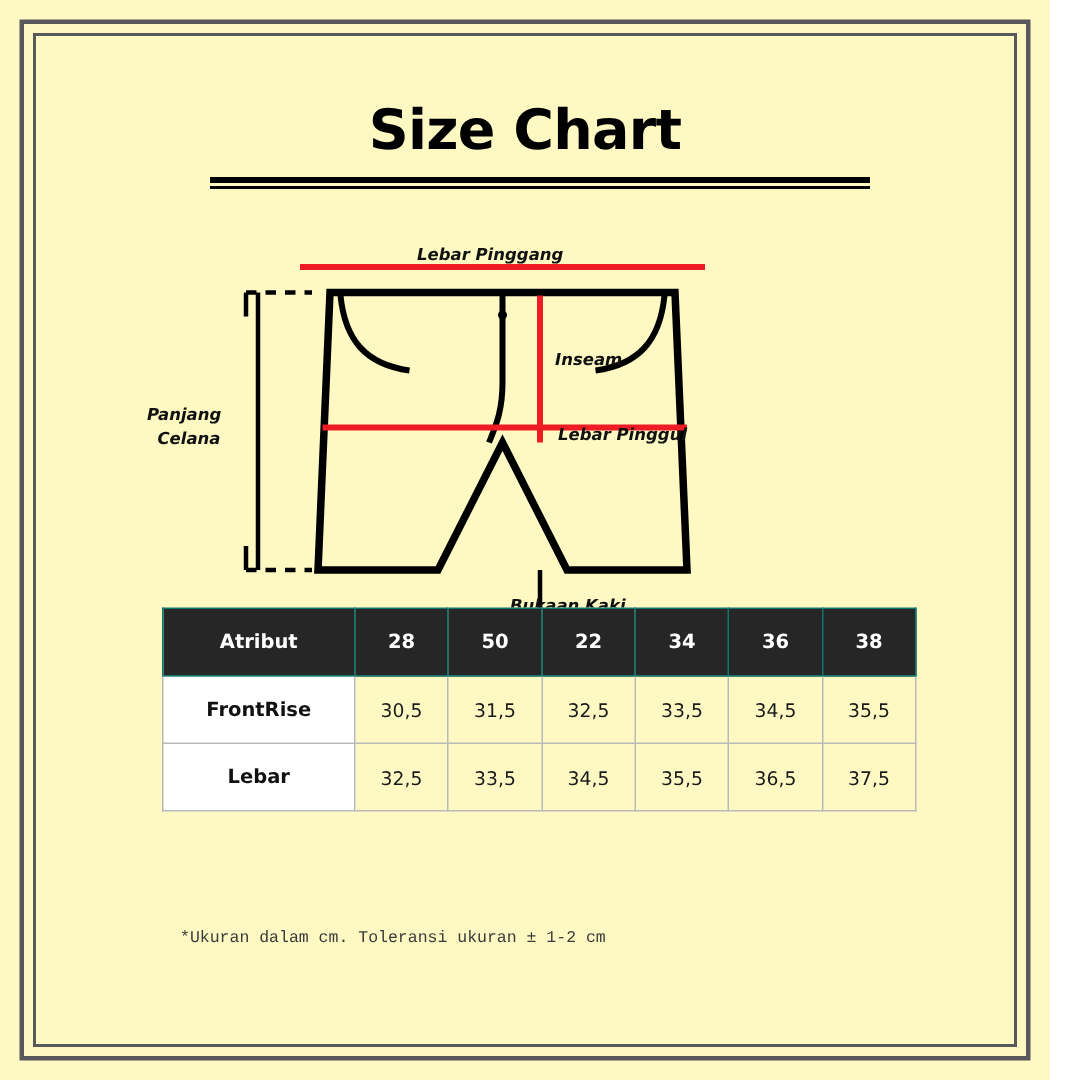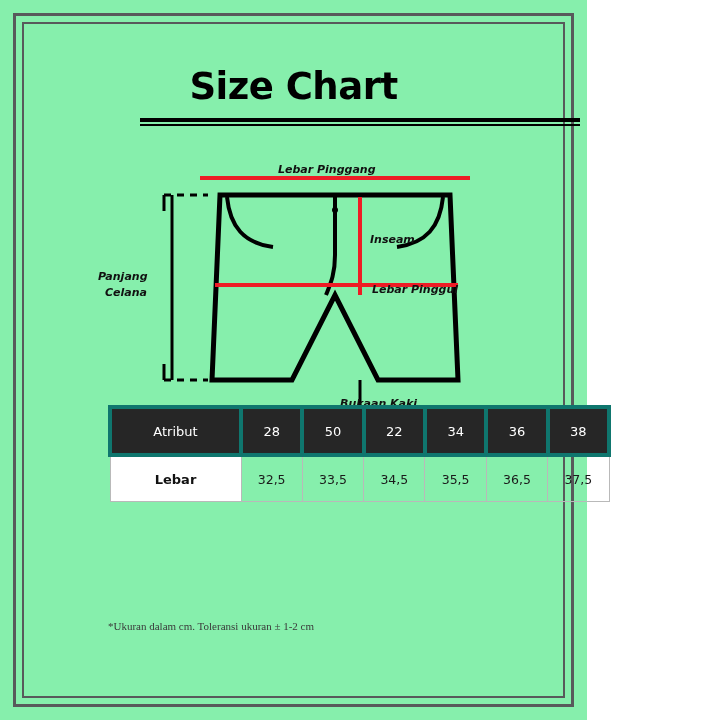--- a/index.html
+++ b/index.html
@@ -8,23 +8,23 @@
   }
   body {
     width: 720px;
     height: 720px;
     background: #ffffff;
     font-family: "DejaVu Sans", sans-serif;
     overflow: hidden;
   }
   .page {
     position: relative;
-    width: 587px;
+    width: 700px;
     height: 720px;
-    background: #86efac;
+    background: #fef9c3;
     box-sizing: border-box;
   }
   
   .frame-outer {
     position: absolute;
     left: 13px;
     top: 13px;
     right: 13px;
     bottom: 13px;
     border: 3px solid #58595b;
@@ -95,41 +95,41 @@
     border: 1px solid #b9b9b9;
     text-align: center;
     font-size: 12.5px;
     color: #1a1a1a;
     height: 42px;
     font-family: "DejaVu Sans", sans-serif;
   }
   table.size-table thead th {
     background: #262626;
     color: #ffffff;
-    font-weight: normal;
+    font-weight: bold;
     font-size: 13px;
-    border: 4px solid #0f766e;
+    border: 1px solid #0f766e;
     text-align: center;
   }
   table.size-table thead th.attr-head {
     width: 125px;
   }
   table.size-table tbody th {
     font-weight: bold;
     font-size: 13px;
     color: #111111;
     background: #ffffff;
   }
   .note {
     position: absolute;
     top: 590px;
-    left: 78px;
+    left: 90px;
     font-size: 11px;
     color: #3a3a3a;
-    font-family: Liberation Serif, serif;
+    font-family: Liberation Mono, monospace;
   }
   .lbl {
     font-family: "DejaVu Sans", sans-serif;
     font-size: 11px;
     font-weight: bold;
     fill: #111111;
   }
 </style>
 </head>
 <body>
@@ -196,20 +196,29 @@
             <th>28</th>
             <th>50</th>
             <th>22</th>
             <th>34</th>
             <th>36</th>
             <th>38</th>
           </tr>
         </thead>
         <tbody>
           <tr>
+            <th>FrontRise</th>
+            <td>30,5</td>
+            <td>31,5</td>
+            <td>32,5</td>
+            <td>33,5</td>
+            <td>34,5</td>
+            <td>35,5</td>
+          </tr>
+          <tr>
             <th>Lebar</th>
             <td>32,5</td>
             <td>33,5</td>
             <td>34,5</td>
             <td>35,5</td>
             <td>36,5</td>
             <td>37,5</td>
           </tr>
         </tbody>
       </table>

